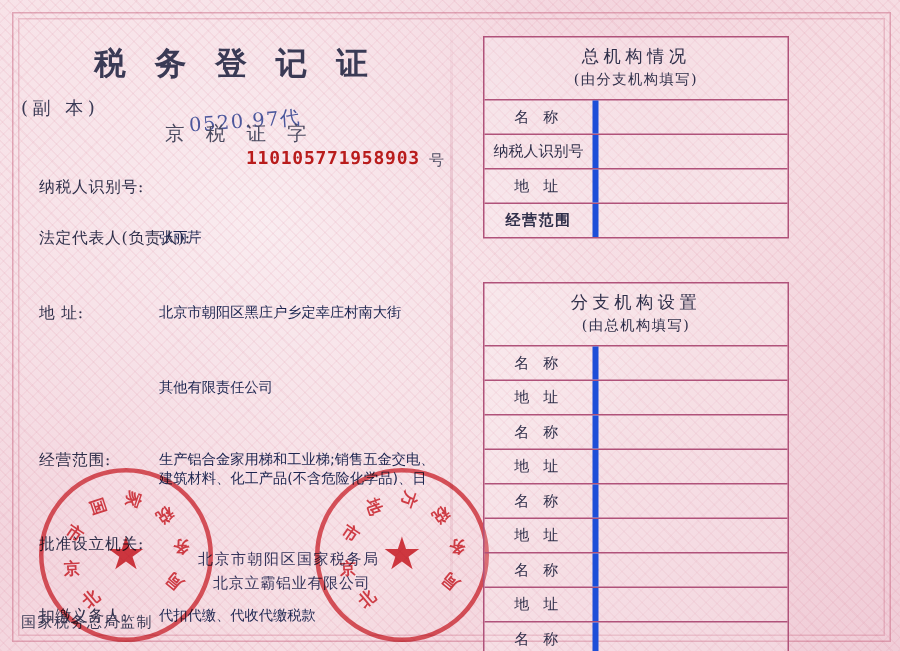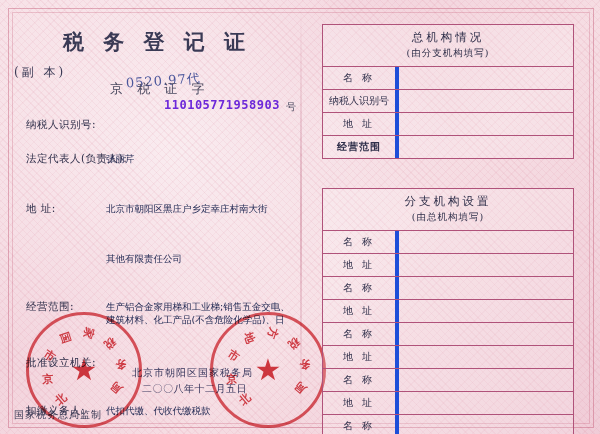--- a/index.html
+++ b/index.html
@@ -100,21 +100,21 @@
     font-size: 13px;
     letter-spacing: 5px;
     color: #4a4a60;
   }
   .cert-number {
     position: absolute;
     left: 96px; top: 84px;
     font-family: "DejaVu Sans Mono", "Liberation Mono", monospace;
     font-size: 12px;
     letter-spacing: 0.5px;
-    color: #6d28d9;
+    color: #b91c1c;
     font-weight: bold;
   }
   .cert-number-suffix {
     position: absolute;
     left: 272px; top: 86px;
     font-size: 10px;
     color: #4a4a60;
   }
 
   .fields {
@@ -217,21 +217,21 @@
 
   
   .right {
     position: absolute;
     left: 308px; top: 14px;
     width: 280px; height: 406px;
   }
   .panel {
     position: absolute;
     left: 14px;
-    width: 252px;
+    width: 204px;
     border: 1px solid #b0527a;
     box-sizing: border-box;
     background: rgba(255,255,255,0.18);
   }
   .panel-head {
     text-align: center;
     padding: 5px 0 6px 0;
     border-bottom: 1px solid #b0527a;
   }
   .panel-head .t1 {
@@ -342,21 +342,21 @@
       <div class="field-row" style="margin-top:22px;">
         <div class="field-label">扣缴义务人:</div>
         <div class="field-value">
           <span class="ln">代扣代缴、代收代缴税款</span>
         </div>
       </div>
 
     </div>
 
     <div class="issuer-line">北京市朝阳区国家税务局</div>
-    <div class="date-line">二〇〇八年十二月五日</div>
+    <div class="date-line">北京立霸铝业有限公司</div>
     <div class="footer-line">国家税务总局监制</div>
 
     <div class="seal" id="seal-national">
       <div class="arc-text" id="arc-national">
           <span style="color: rgba(206, 28, 38, 0.82); transform: rotate(-130deg) translate(0px, -42px) rotate(90deg);">北</span>
           <span style="color: rgba(206, 28, 38, 0.82); transform: rotate(-92.8571deg) translate(0px, -42px) rotate(90deg);">京</span>
           <span style="color: rgba(206, 28, 38, 0.82); transform: rotate(-55.7143deg) translate(0px, -42px) rotate(90deg);">市</span>
           <span style="color: rgba(206, 28, 38, 0.82); transform: rotate(-18.5714deg) translate(0px, -42px) rotate(90deg);">国</span>
           <span style="color: rgba(206, 28, 38, 0.82); transform: rotate(18.5714deg) translate(0px, -42px) rotate(90deg);">家</span>
           <span style="color: rgba(206, 28, 38, 0.82); transform: rotate(55.7143deg) translate(0px, -42px) rotate(90deg);">税</span>

